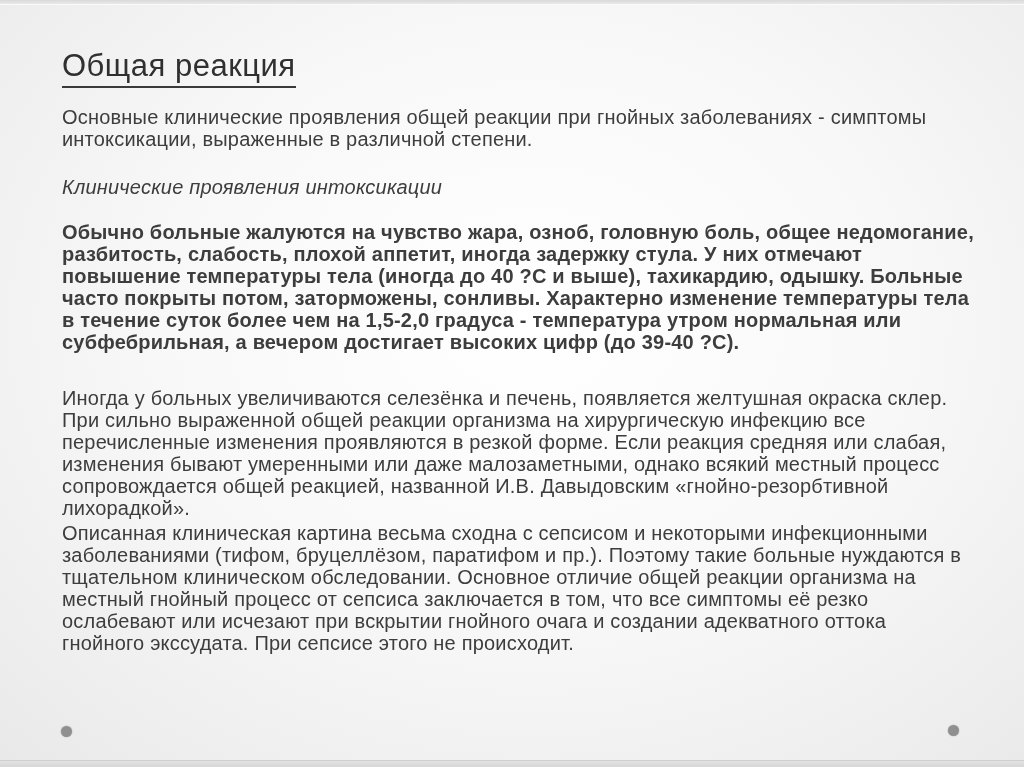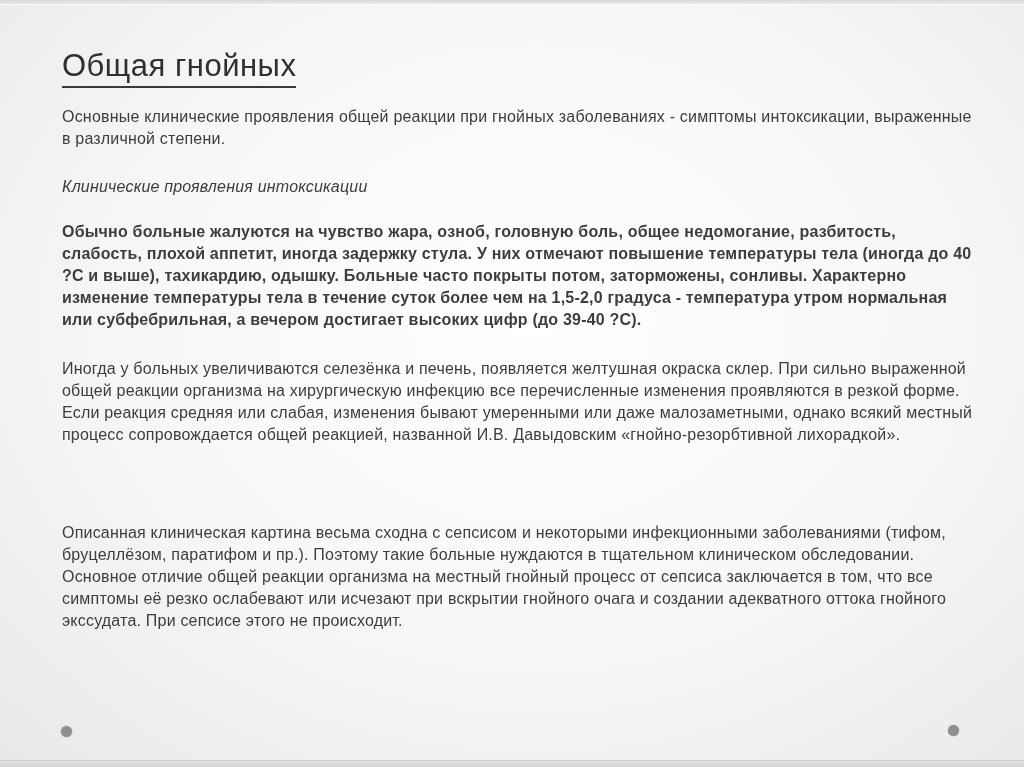--- a/index.html
+++ b/index.html
@@ -41,48 +41,48 @@
     letter-spacing: 0.5px;
   }
   .slide-title span {
     border-bottom: 2px solid #3a3a3a;
     padding-bottom: 3px;
   }
   .para {
     position: absolute;
     left: 0;
     width: 912px;
-    font-size: 16px;
+    font-size: 20px;
     line-height: 22px;
     letter-spacing: 0.2px;
     color: #3d3d3d;
   }
   .para.intro    { top: 106px; }
   .para.subhead  { top: 176px; font-style: italic; }
   .para.symptoms { top: 221px; font-weight: bold; }
-  .para.organs   { top: 358px; }
+  .para.organs   { top: 387px; }
   .para.sepsis   { top: 511px; margin-top: 11px; }
   .dot {
     position: absolute;
     width: 11px; height: 11px;
     border-radius: 50%;
     background: #8f8f8f;
     box-shadow: 0 0 1px 0.5px rgba(143,143,143,0.4);
   }
   .dot-left  { left: 61px;  top: 726px; }
   .dot-right { left: 948px; top: 725px; }
 </style>
 </head>
 <body>
 
 <div class="slide">
   <div class="top-edge"></div>
 
   <div class="content">
-    <h1 class="slide-title"><span>Общая гнойных</span></h1>
+    <h1 class="slide-title"><span>Общая реакция</span></h1>
 
     <p class="para intro">Основные клинические проявления общей реакции при гнойных заболеваниях - симптомы интоксикации, выраженные в различной степени.</p>
 
     <p class="para subhead">Клинические проявления интоксикации</p>
 
     <p class="para symptoms">Обычно больные жалуются на чувство жара, озноб, головную боль, общее недомогание, разбитость, слабость, плохой аппетит, иногда задержку стула. У них отмечают повышение температуры тела (иногда до 40 ?С и выше), тахикардию, одышку. Больные часто покрыты потом, заторможены, сонливы. Характерно изменение температуры тела в течение суток более чем на 1,5-2,0 градуса - температура утром нормальная или субфебрильная, а вечером достигает высоких цифр (до 39-40 ?С).</p>
 
     <p class="para organs">Иногда у больных увеличиваются селезёнка и печень, появляется желтушная окраска склер. При сильно выраженной общей реакции организма на хирургическую инфекцию все перечисленные изменения проявляются в резкой форме. Если реакция средняя или слабая, изменения бывают умеренными или даже малозаметными, однако всякий местный процесс сопровождается общей реакцией, названной И.В. Давыдовским «гнойно-резорбтивной лихорадкой».</p>
 
     <p class="para sepsis">Описанная клиническая картина весьма сходна с сепсисом и некоторыми инфекционными заболеваниями (тифом, бруцеллёзом, паратифом и пр.). Поэтому такие больные нуждаются в тщательном клиническом обследовании. Основное отличие общей реакции организма на местный гнойный процесс от сепсиса заключается в том, что все симптомы её резко ослабевают или исчезают при вскрытии гнойного очага и создании адекватного оттока гнойного экссудата. При сепсисе этого не происходит.</p>

